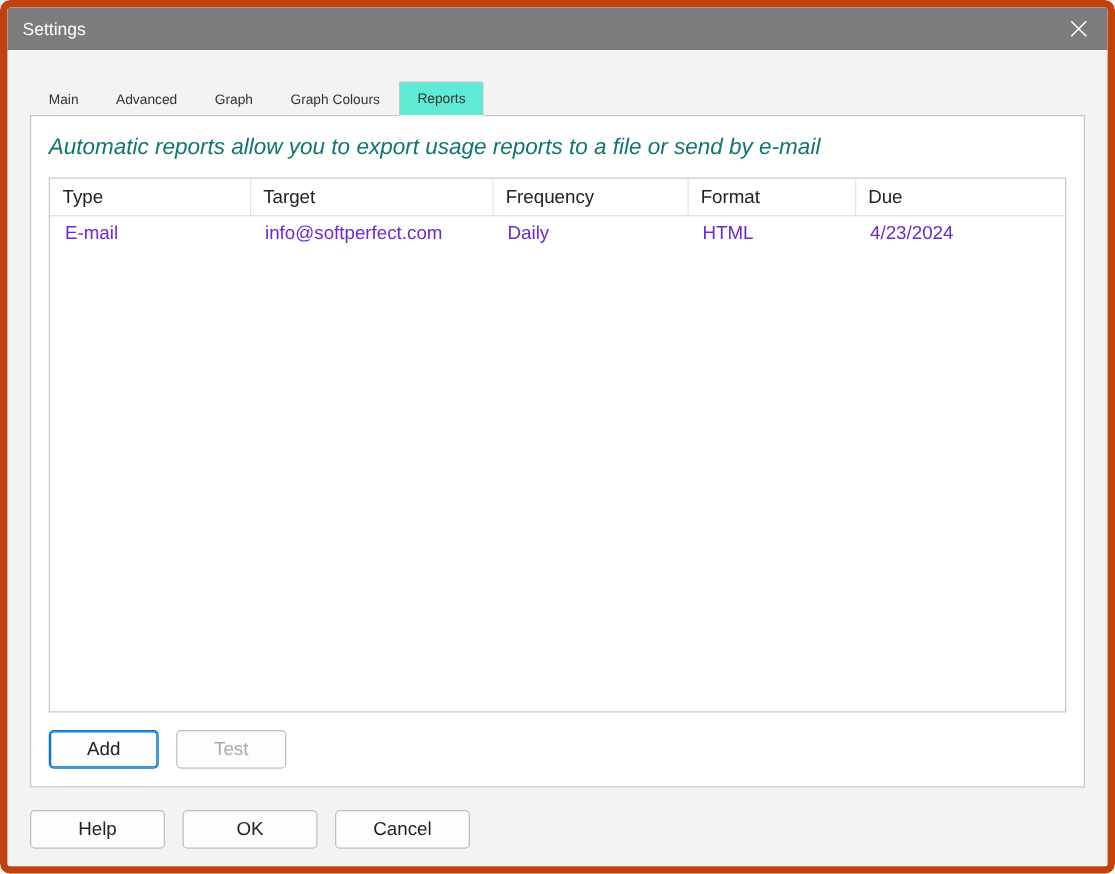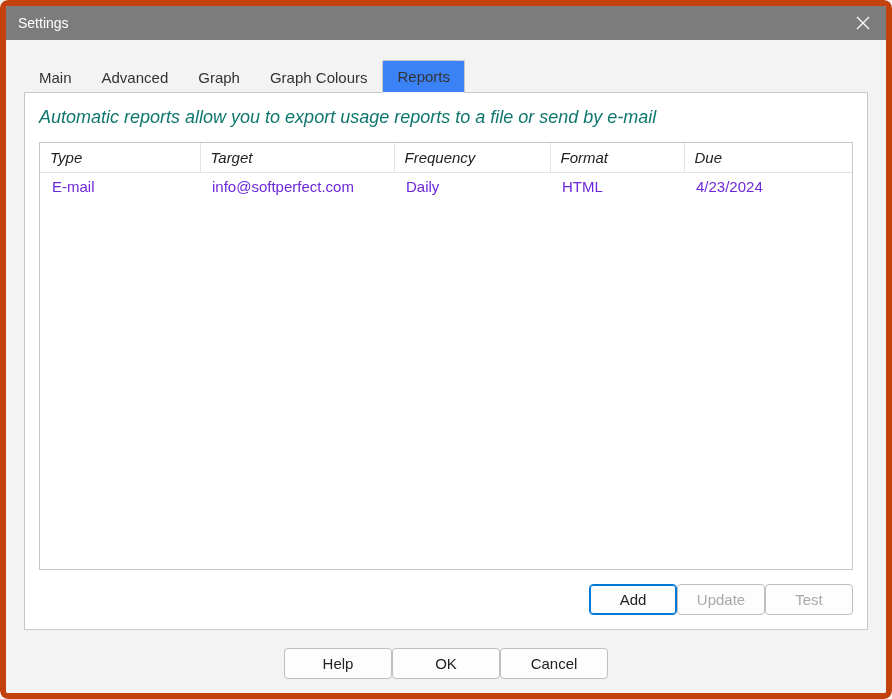--- a/index.html
+++ b/index.html
@@ -50,30 +50,30 @@
       flex-direction: column;
     }
     .tabs {
       display: flex;
       align-items: flex-end;
       height: 34px;
       position: relative;
     }
     .tab {
       padding: 7px 14px;
-      font-size: 15px;
+      font-size: 11px;
       color: #333;
       cursor: pointer;
       border: 1px solid transparent;
       border-bottom: none;
       position: relative;
       bottom: -1px;
     }
     .tab.active {
-      background: #3b82f6;
+      background: #5eead4;
       border: 1px solid #c8c8c8;
       border-bottom: 1px solid #fff;
       border-radius: 2px 2px 0 0;
       z-index: 2;
     }
     .tab-panel {
       border: 1px solid #c8c8c8;
       background: #fff;
       padding: 14px;
       flex: 1;
@@ -101,32 +101,31 @@
     }
     thead th {
       text-align: left;
       font-weight: 400;
       font-size: 15px;
       padding: 6px 10px;
       border-right: 1px solid #e3e3e3;
       border-bottom: 1px solid #e3e3e3;
       background: #fff;
       color: #222;
-      font-style: italic;
     }
     thead th:last-child { border-right: none; }
     tbody td {
       padding: 5px 12px;
       font-size: 15px;
       color: #6d28d9;
     }
     .row-buttons {
       display: flex;
+      gap: 14px;
       margin-top: 14px;
-      justify-content: flex-end;
     }
     .btn {
       min-width: 88px;
       padding: 6px 14px;
       font-size: 15px;
       font-family: inherit;
       background: #fdfdfd;
       border: 1px solid #bebebe;
       border-radius: 4px;
       cursor: pointer;
@@ -136,21 +135,22 @@
       color: #a9a9a9;
       cursor: default;
     }
     .btn.focus {
       border: 1px solid #0078d4;
       outline: 1px solid #0078d4;
       outline-offset: -2px;
     }
     .footer-buttons {
       display: flex;
-      justify-content: center;
+      justify-content: flex-start;
+      gap: 14px;
       margin-top: 18px;
     }
     .footer-buttons .btn {
       min-width: 108px;
     }
     .col-type { width: 160px; }
     .col-target { width: 194px; }
     .col-freq { width: 156px; }
     .col-format { width: 134px; }
     .col-due { width: auto; }
@@ -206,21 +206,20 @@
               <td>Daily</td>
               <td>HTML</td>
               <td>4/23/2024</td>
             </tr>
           </tbody>
         </table>
       </div>
 
       <div class="row-buttons">
         <button class="btn focus">Add</button>
-        <button class="btn" disabled="">Update</button>
         <button class="btn" disabled="">Test</button>
       </div>
     </div>
 
     <div class="footer-buttons">
       <button class="btn">Help</button>
       <button class="btn">OK</button>
       <button class="btn">Cancel</button>
     </div>
   </div>

